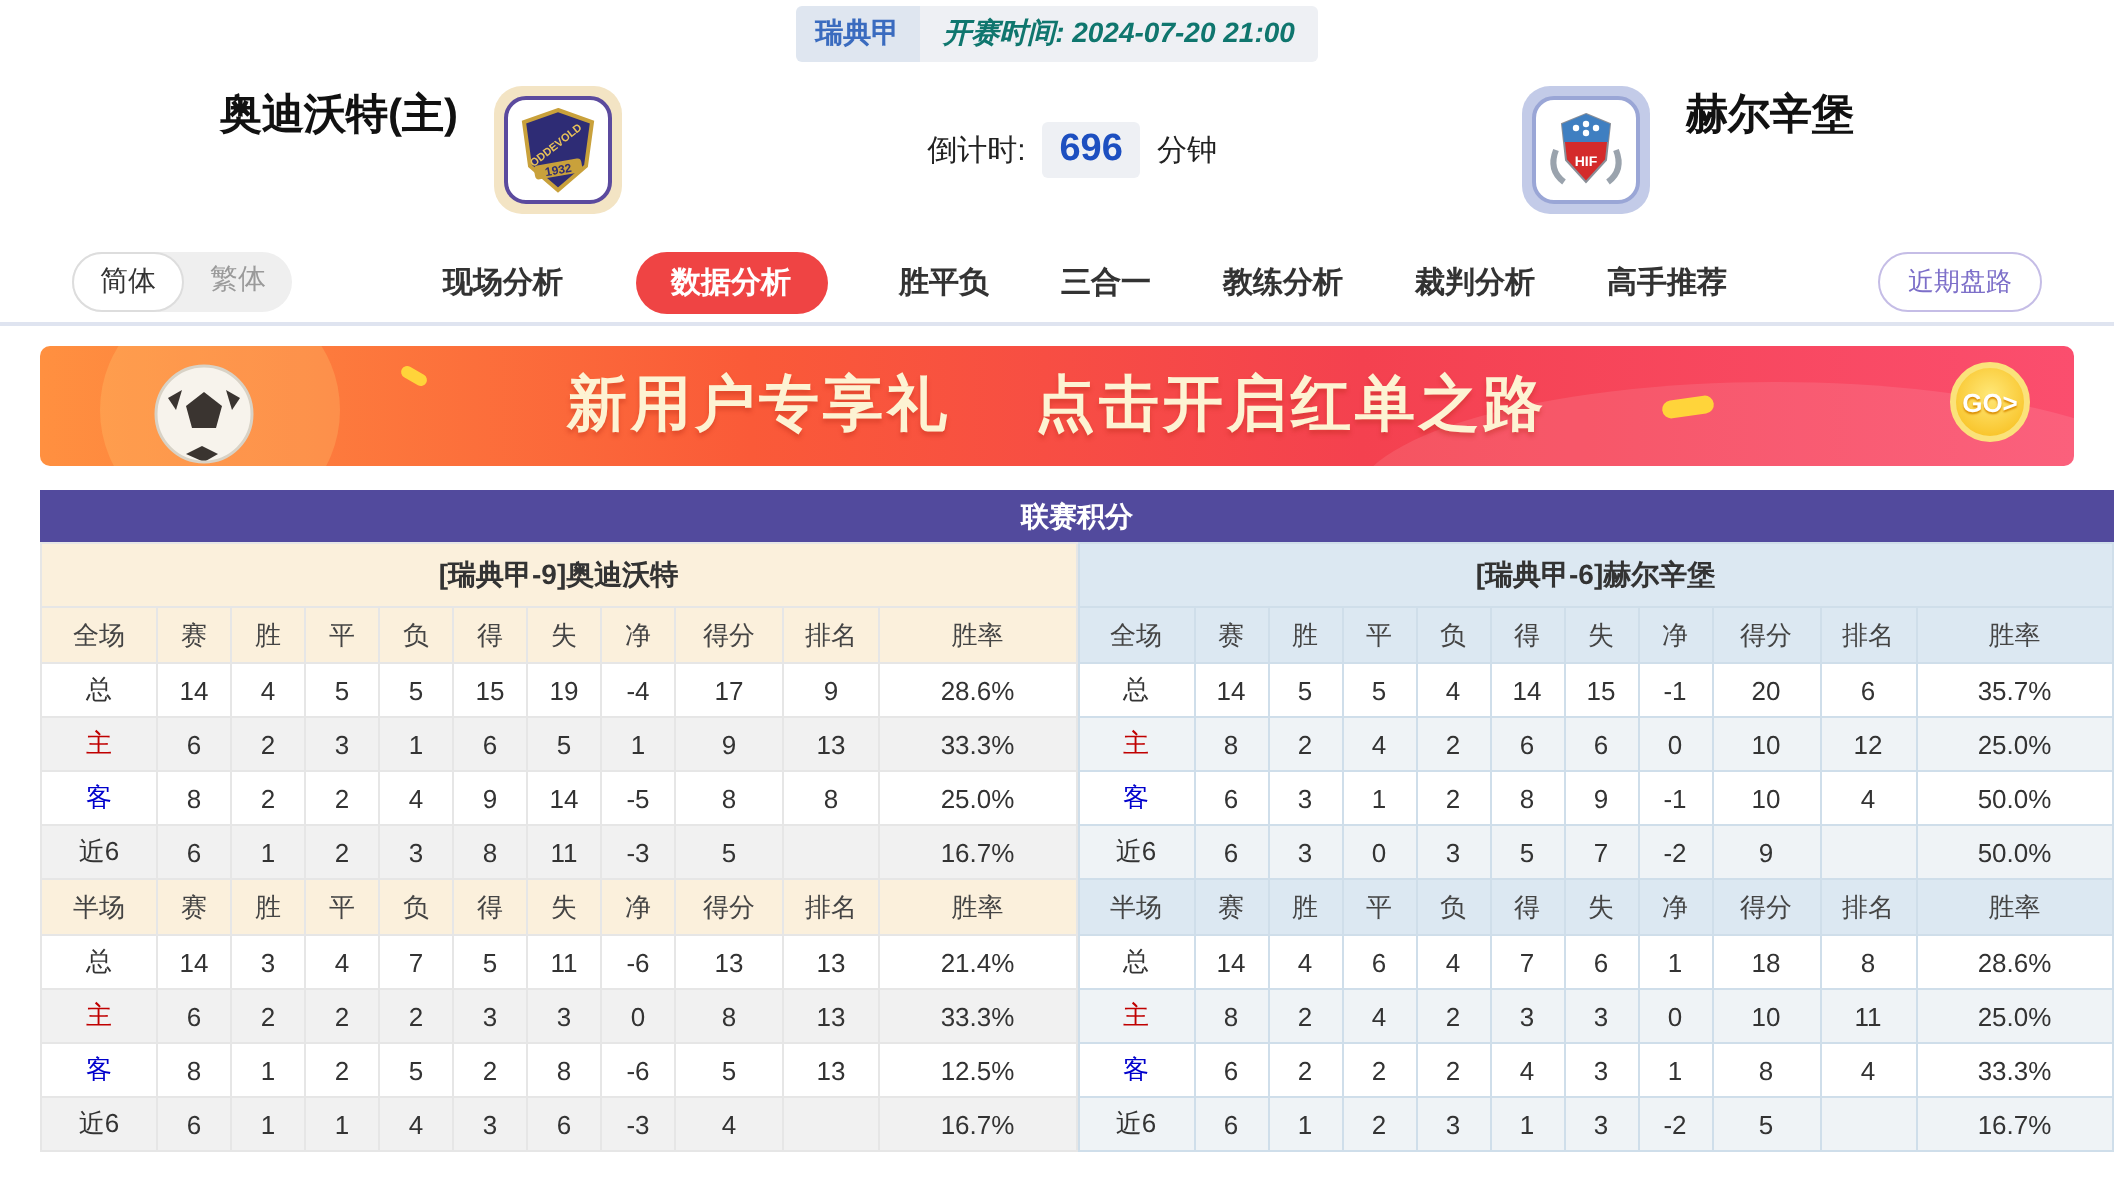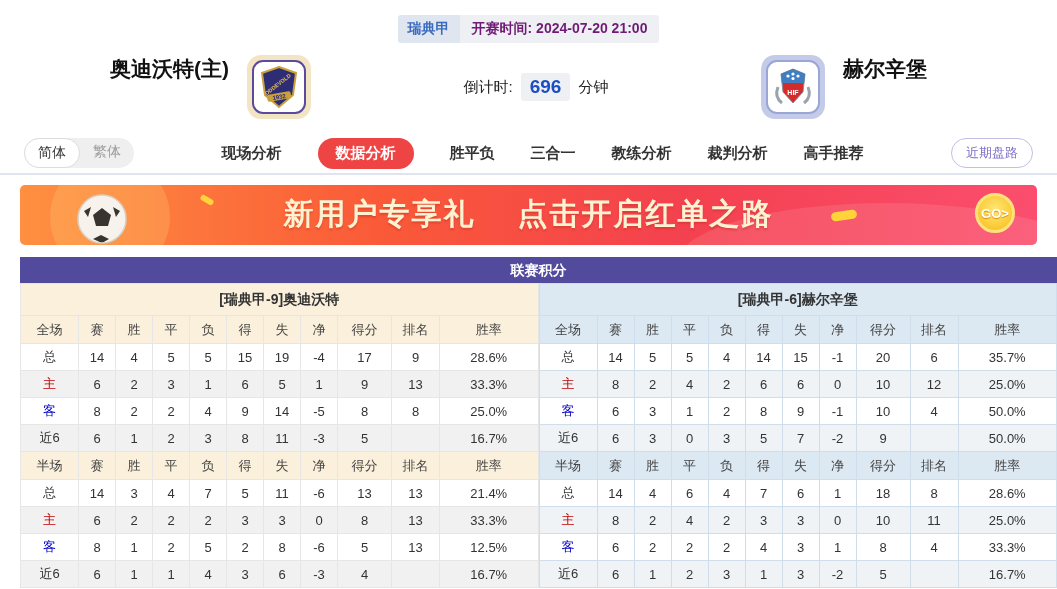--- a/index.html
+++ b/index.html
@@ -1,39 +1,39 @@
 <!DOCTYPE html>
 <html><head>
 <meta charset="utf-8">
 <style>
   * { margin:0; padding:0; box-sizing:border-box; }
   body { font-family:"Liberation Sans","DejaVu Sans",sans-serif; background:#fff; }
   .page { width:1057px; height:589px; background:#fff; overflow:hidden; position:relative; }
 
   
-  .topbar { display:flex; justify-content:center; padding-top:15px; }
+  .topbar { display:flex; justify-content:center; padding-top:3px; }
   .badge { display:inline-flex; font-size:14px; border-radius:3px; overflow:hidden; }
   .badge .league { background:#dfe6f0; color:#3a6bbf; padding:5px 10px; font-weight:bold; }
-  .badge .kick { background:#eef0f4; color:#701a75; padding:5px 12px; font-weight:bold; }
+  .badge .kick { background:#eef0f4; color:#0f766e; padding:5px 12px; font-weight:bold;font-style:italic; }
 
   
   .teams { display:flex; align-items:center; justify-content:space-between; padding:12px 130px 14px 110px; }
   .teamgrp { display:flex; align-items:flex-start; gap:18px; }
   .teamname { font-size:21px; font-weight:bold; color:#111; }
   .logo-outer { width:64px; height:64px; border-radius:14px; display:flex; align-items:center; justify-content:center; }
   .logo-outer.home { background:#f3e4c4; }
   .logo-outer.away { background:#c3cbe8; }
   .logo-inner { width:54px; height:54px; border-radius:11px; background:#fff; display:flex; align-items:center; justify-content:center; }
   .logo-inner.home { border:2px solid #5b4a9e; }
   .logo-inner.away { border:2px solid #9aa6d6; }
   .countdown { display:flex; align-items:center; gap:8px; font-size:15px; color:#222; }
   .cd-num { background:#eef0f4; color:#1d4fc0; font-size:19px; font-weight:bold; padding:3px 9px; border-radius:3px; }
 
   
-  .nav { display:flex; align-items:center; height:42px; padding:0 24px; border-bottom:2px solid #dfe4f0; }
+  .nav { display:flex; align-items:center; height:42px; padding:0 36px; border-bottom:2px solid #dfe4f0; }
   .langtoggle { display:flex; background:#efefef; border-radius:15px; font-size:14px; }
   .langtoggle .seg { padding:5px 13px; color:#9a9a9a; cursor:pointer; }
   .langtoggle .seg.on { background:#fff; color:#333; border:1px solid #ddd; border-radius:15px; }
   .tabs { display:flex; align-items:center; gap:36px; margin:0 auto; }
   .tab { font-size:15px; font-weight:bold; color:#333; cursor:pointer; white-space:nowrap; }
   .tab.active { background:#ef4444; color:#fff; padding:6px 18px; border-radius:17px; }
   .recent-btn { border:1px solid #c5bde6; color:#7d6fc9; font-size:13px; padding:5px 14px; border-radius:15px; background:#fff; cursor:pointer; white-space:nowrap; }
 
   
   .banner { position:relative; margin:10px 20px 12px 20px; height:60px; border-radius:5px; overflow:hidden;

